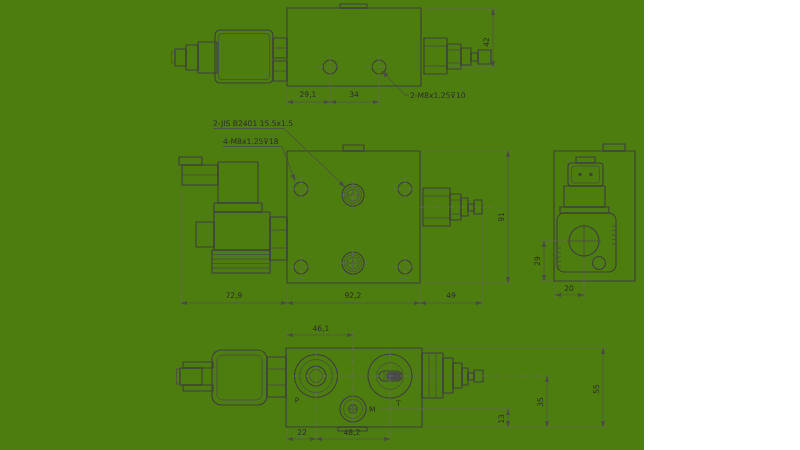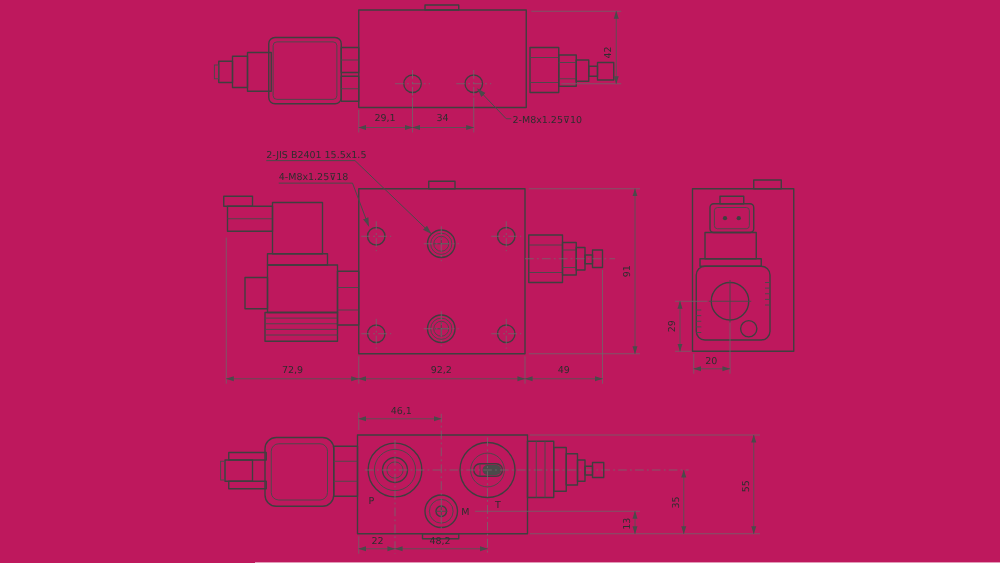--- a/index.html
+++ b/index.html
@@ -1,16 +1,16 @@
 <!DOCTYPE html>
 <html><head>
 <meta charset="utf-8">
 <style>
   html,body { margin:0; padding:0; background:#ffffff; }
-  #stage { position:relative; width:800px; height:450px; background:#be185d; overflow:hidden; }
+  #stage { position:relative; width:644px; height:450px; background:#4d7c0f; overflow:hidden; }
   svg { display:block; }
   .s  { stroke:#3f3f3f; stroke-width:1.1; fill:none; stroke-linejoin:round; }
   .s2 { stroke:#4a4a4a; stroke-width:0.75; fill:none; }
   .cl { stroke:#6e6e6e; stroke-width:0.6; fill:none; stroke-dasharray:7 2.5 1.5 2.5; }
   .xl { stroke:#6a6a6a; stroke-width:0.6; fill:none; }
   .dl { stroke:#555555; stroke-width:0.7; fill:none; }
   .ld { stroke:#4a4a4a; stroke-width:0.8; fill:none; }
   text { font-family:"DejaVu Sans","Liberation Sans",sans-serif; font-size:7.6px; fill:#2e2e2e; }
 </style>
 </head>

